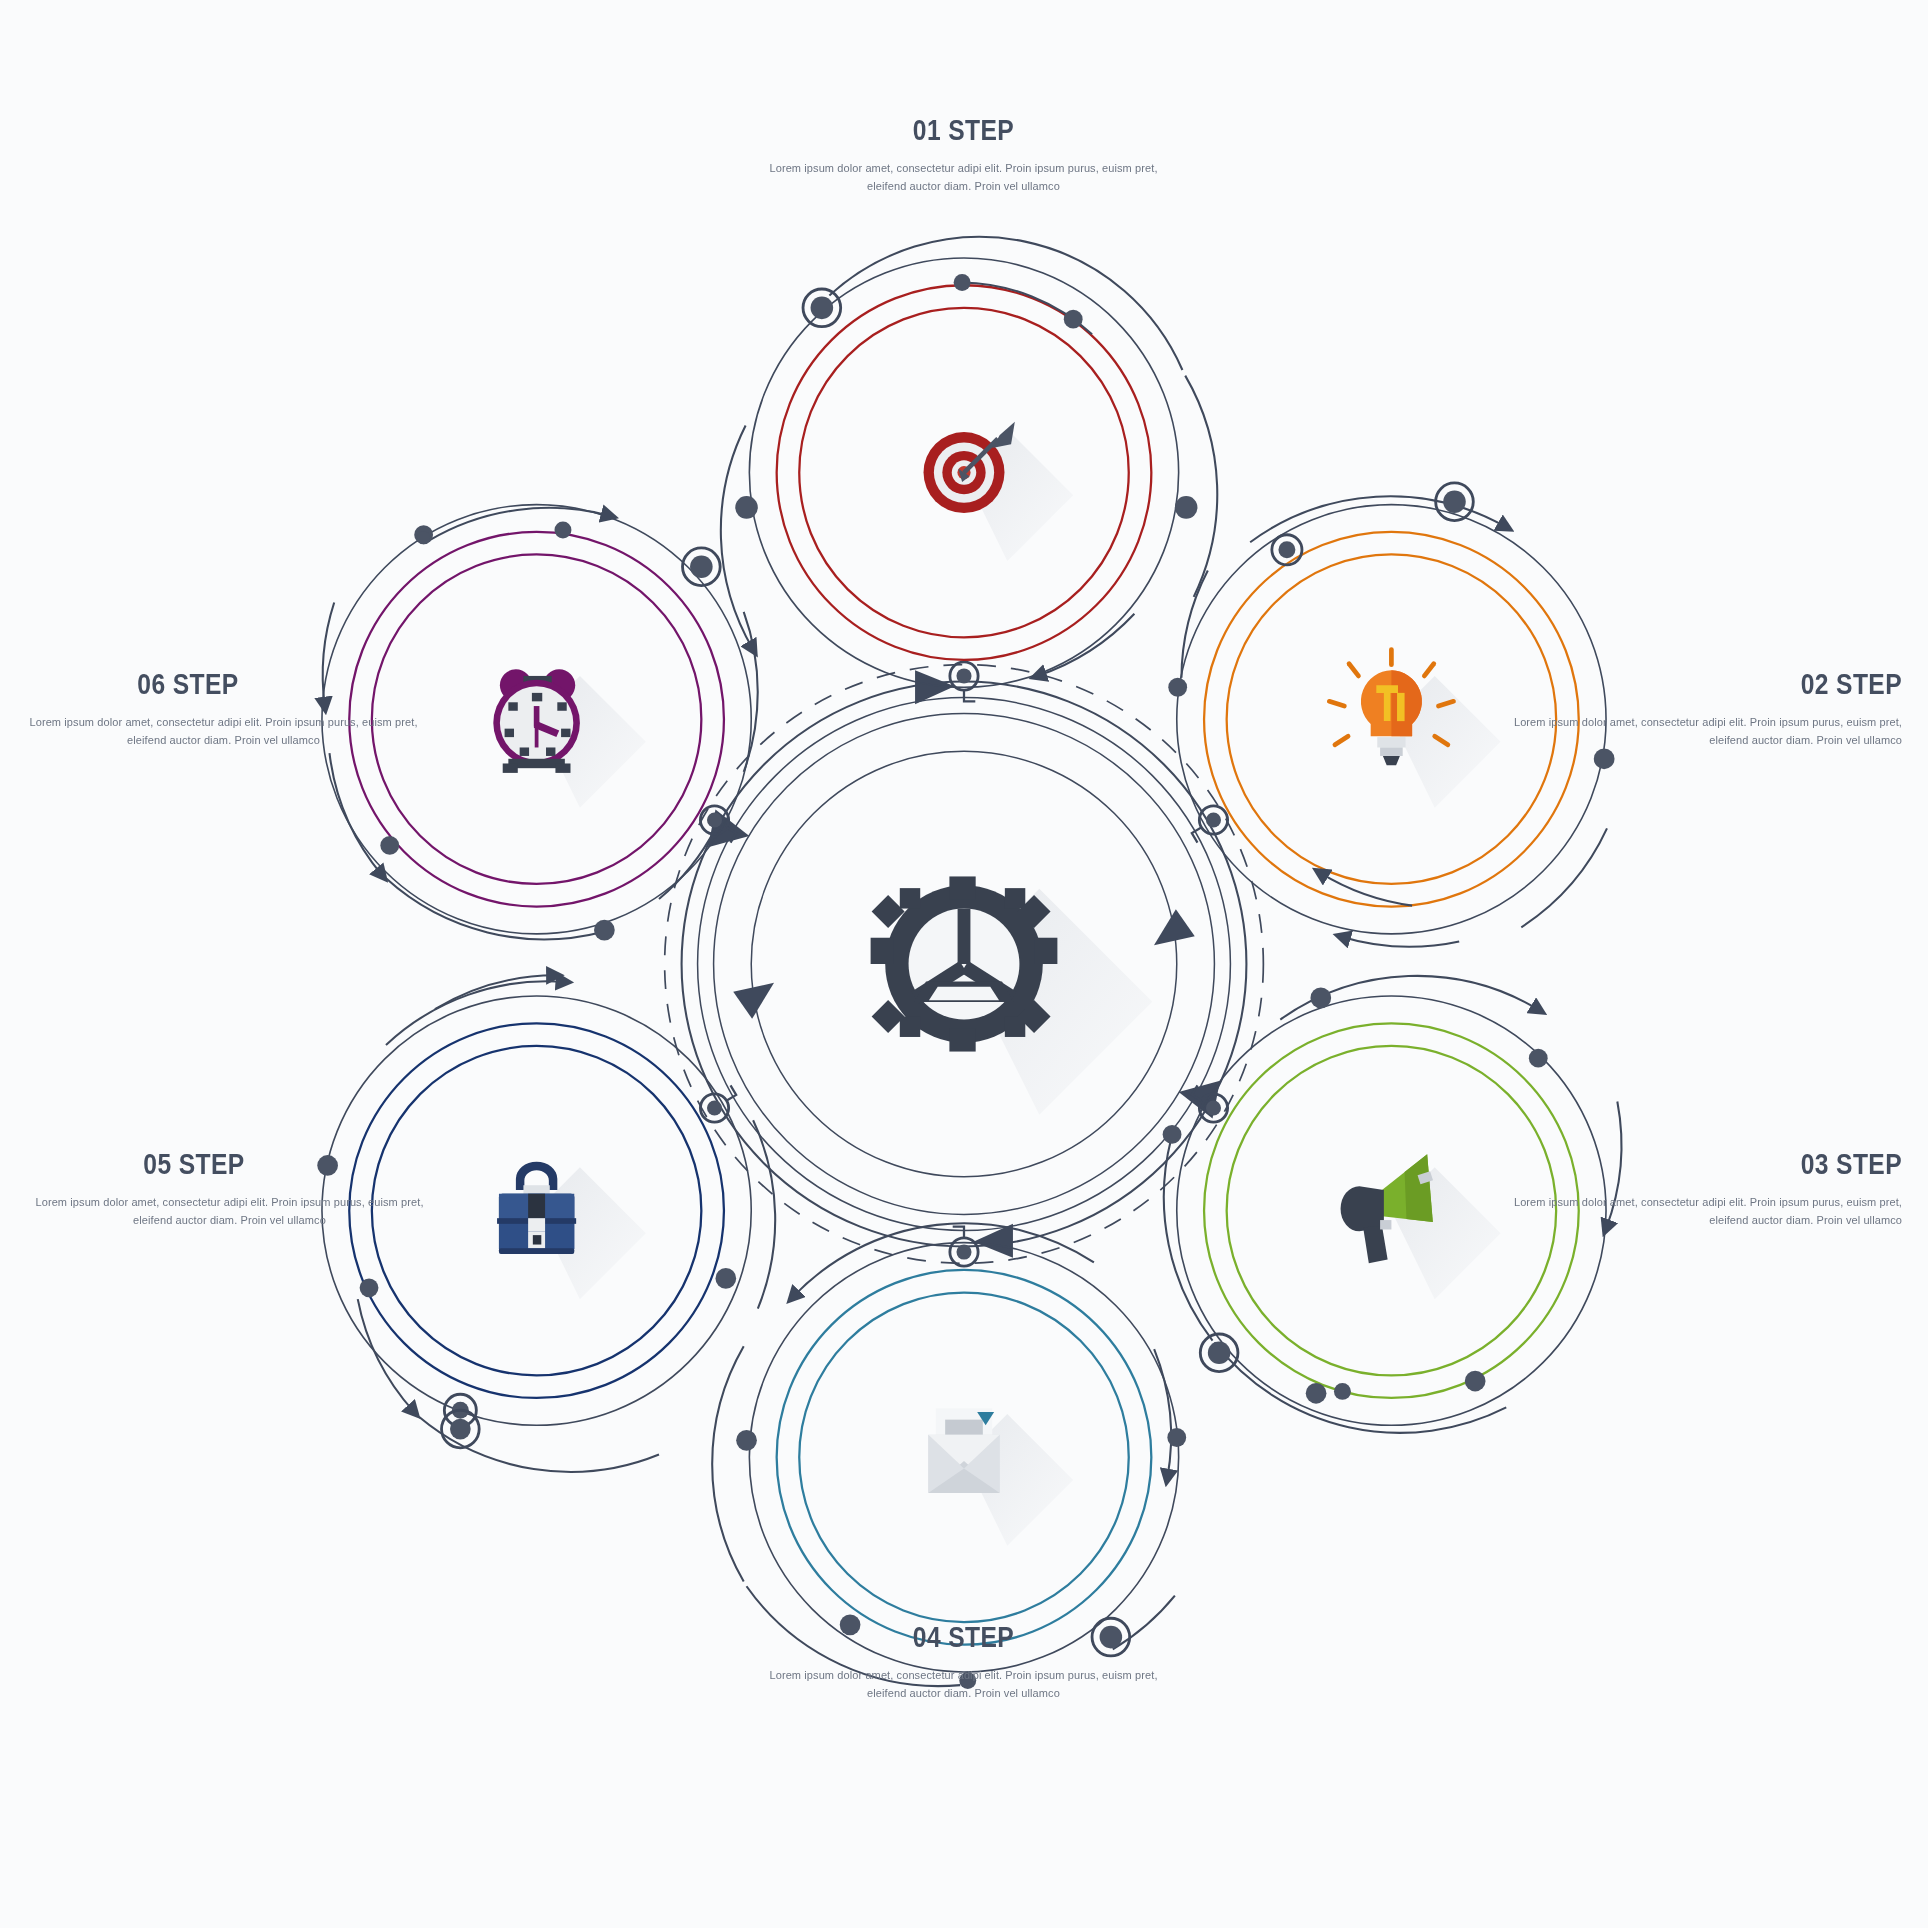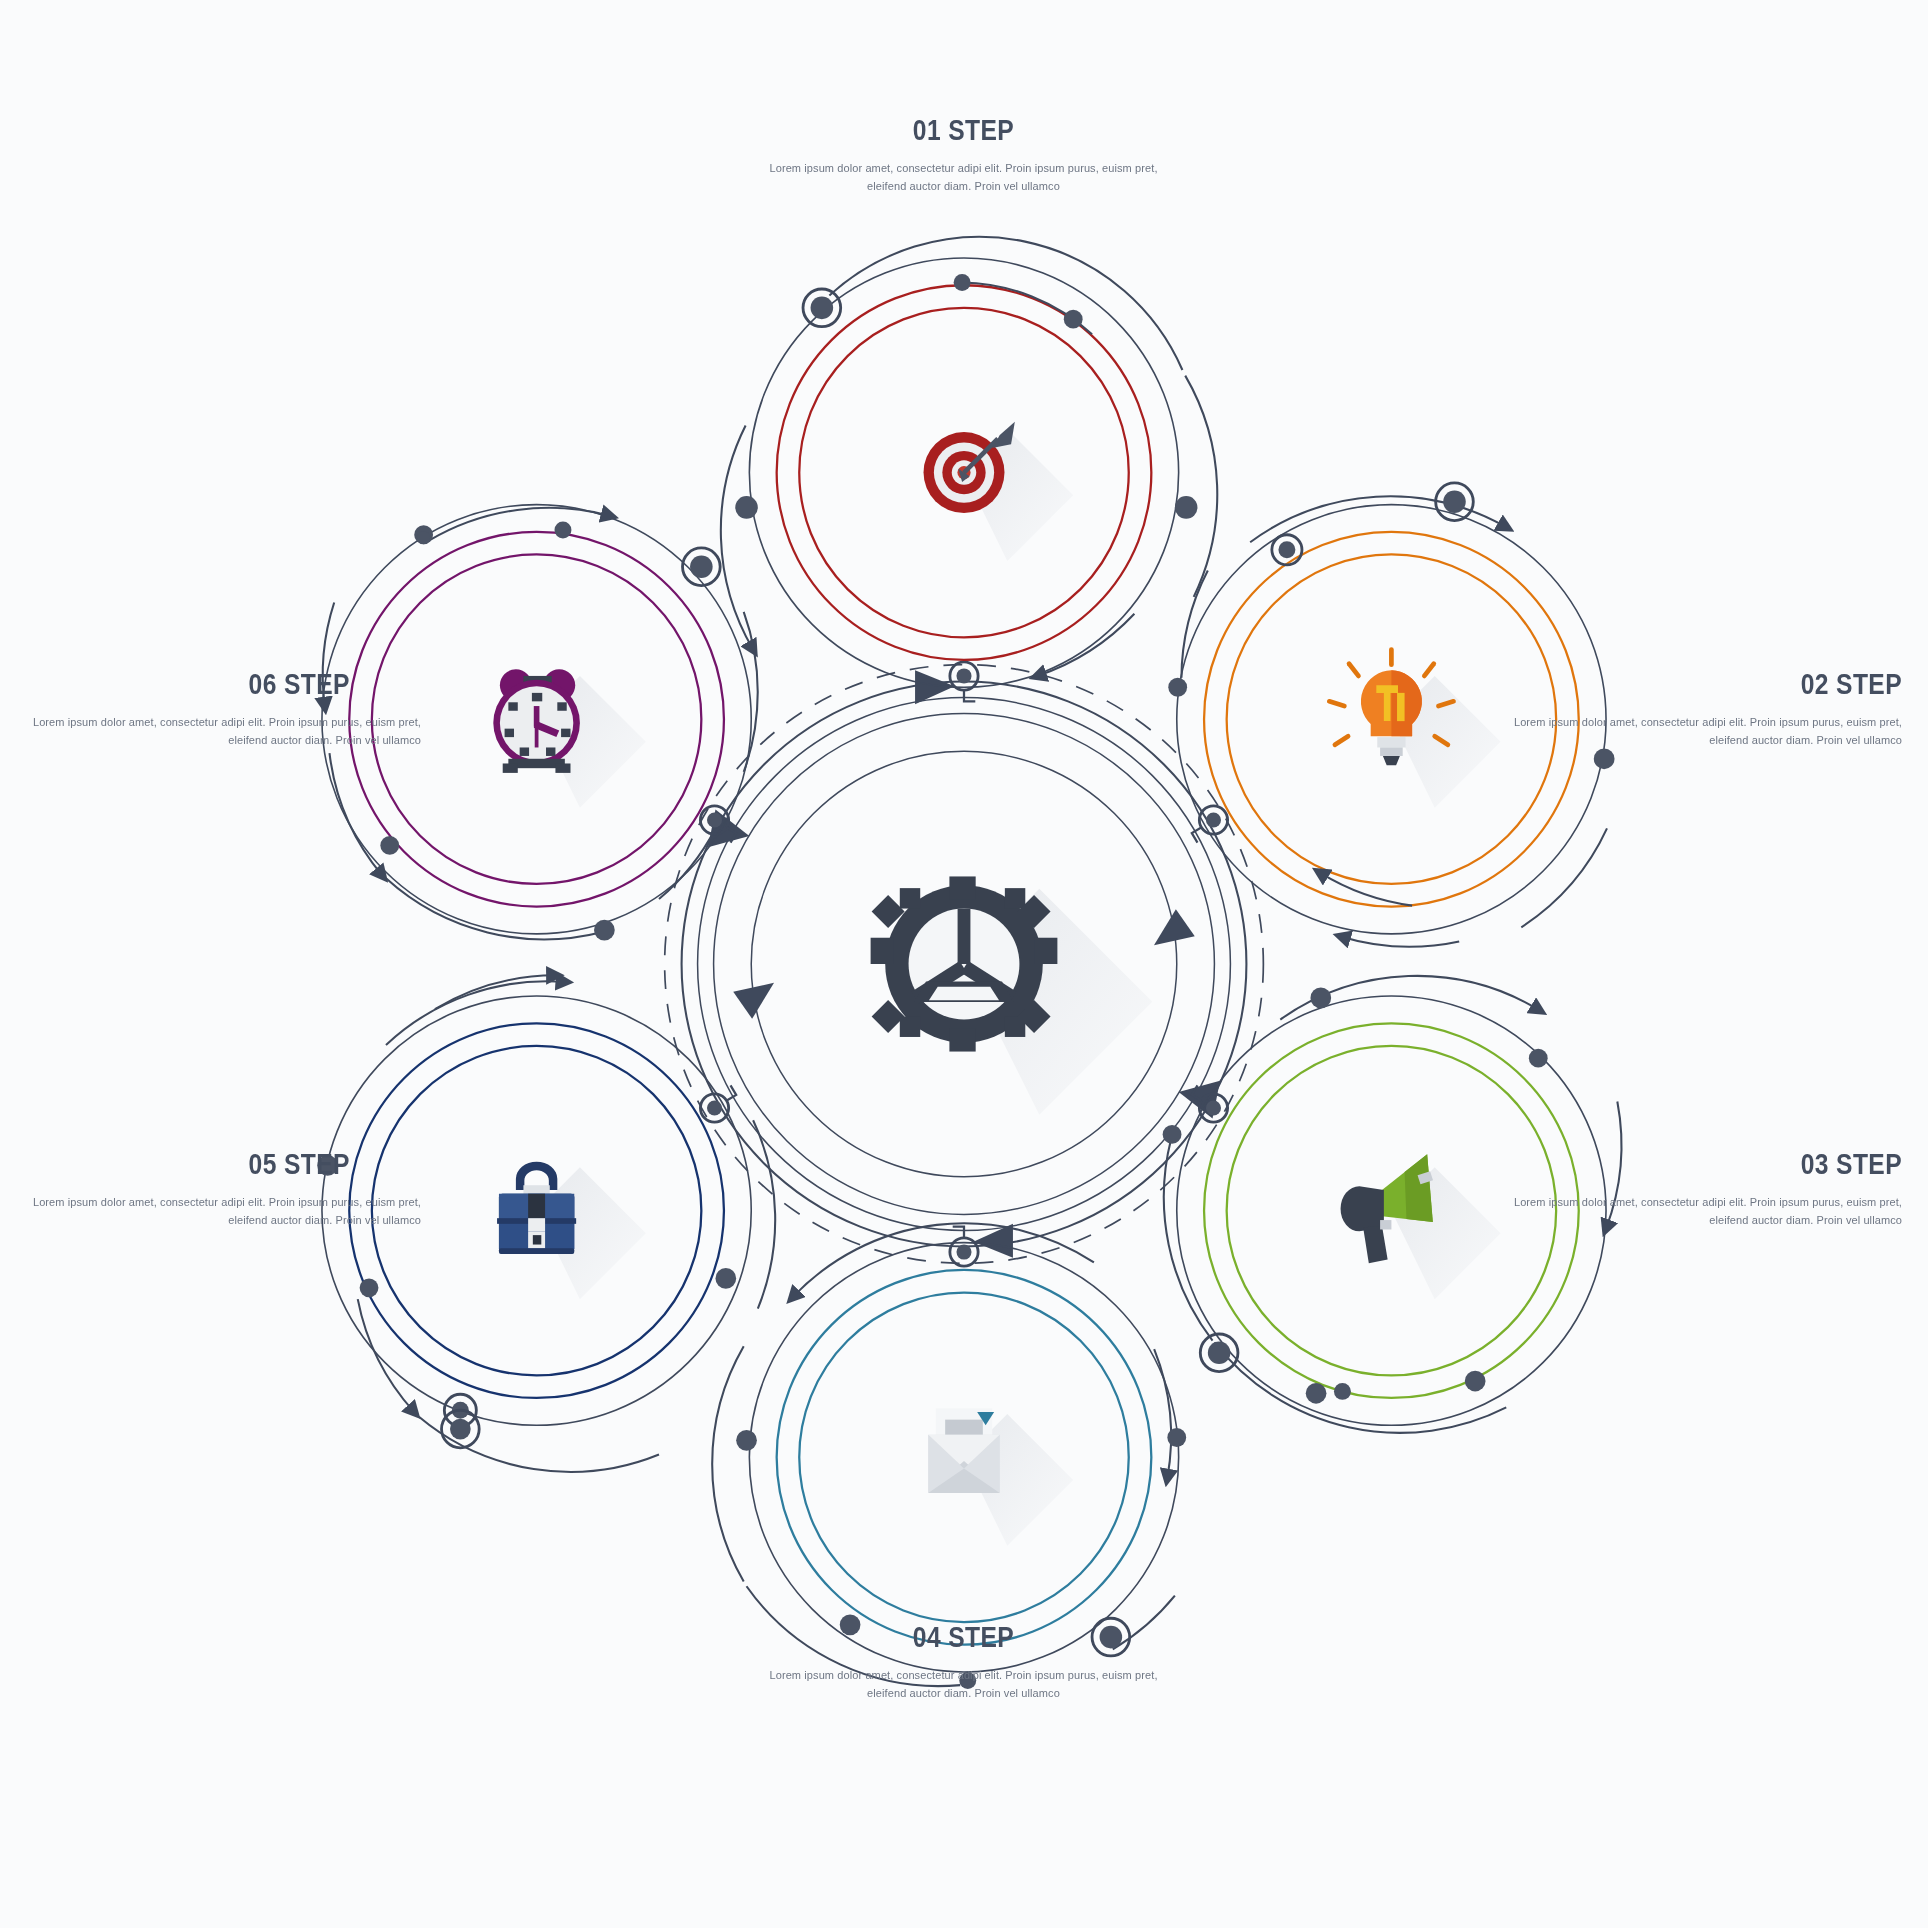--- a/index.html
+++ b/index.html
@@ -25,21 +25,21 @@
   }
   .label-block .step-desc{
     font-size:11px;
     line-height:1.62;
     color:#6e7684;
     margin:0;
     letter-spacing:0.1px;
   }
   .label-center{text-align:center;}
   .label-right{text-align:right;}
-  .label-left{text-align:right;}
+  .label-left{text-align:center;}
   .label-center .step-title{transform-origin:center;}
   .label-right  .step-title{transform-origin:right;}
   .label-left   .step-title{transform-origin:left;}
 </style>
 </head>
 <body>
 
 <div id="stage">
 
   <svg id="diagram" viewBox="0 0 2048 2048">
@@ -348,21 +348,21 @@
   <div class="label-block label-right" style="left:1507px;top:1147px;">
     <p class="step-title">03 STEP</p>
     <p class="step-desc">Lorem ipsum dolor amet, consectetur adipi elit. Proin ipsum purus, euism pret, eleifend auctor diam. Proin vel ullamco</p>
   </div>
 
   <div class="label-block label-center" style="left:766px;top:1620px;">
     <p class="step-title">04 STEP</p>
     <p class="step-desc">Lorem ipsum dolor amet, consectetur adipi elit. Proin ipsum purus, euism pret, eleifend auctor diam. Proin vel ullamco</p>
   </div>
 
-  <div class="label-block label-left" style="left:26px;top:1147px;">
+  <div class="label-block label-left" style="left:32px;top:1147px;">
     <p class="step-title">05 STEP</p>
     <p class="step-desc">Lorem ipsum dolor amet, consectetur adipi elit. Proin ipsum purus, euism pret, eleifend auctor diam. Proin vel ullamco</p>
   </div>
 
   <div class="label-block label-left" style="left:26px;top:667px;">
     <p class="step-title">06 STEP</p>
     <p class="step-desc">Lorem ipsum dolor amet, consectetur adipi elit. Proin ipsum purus, euism pret, eleifend auctor diam. Proin vel ullamco</p>
   </div>
 
 </div>

